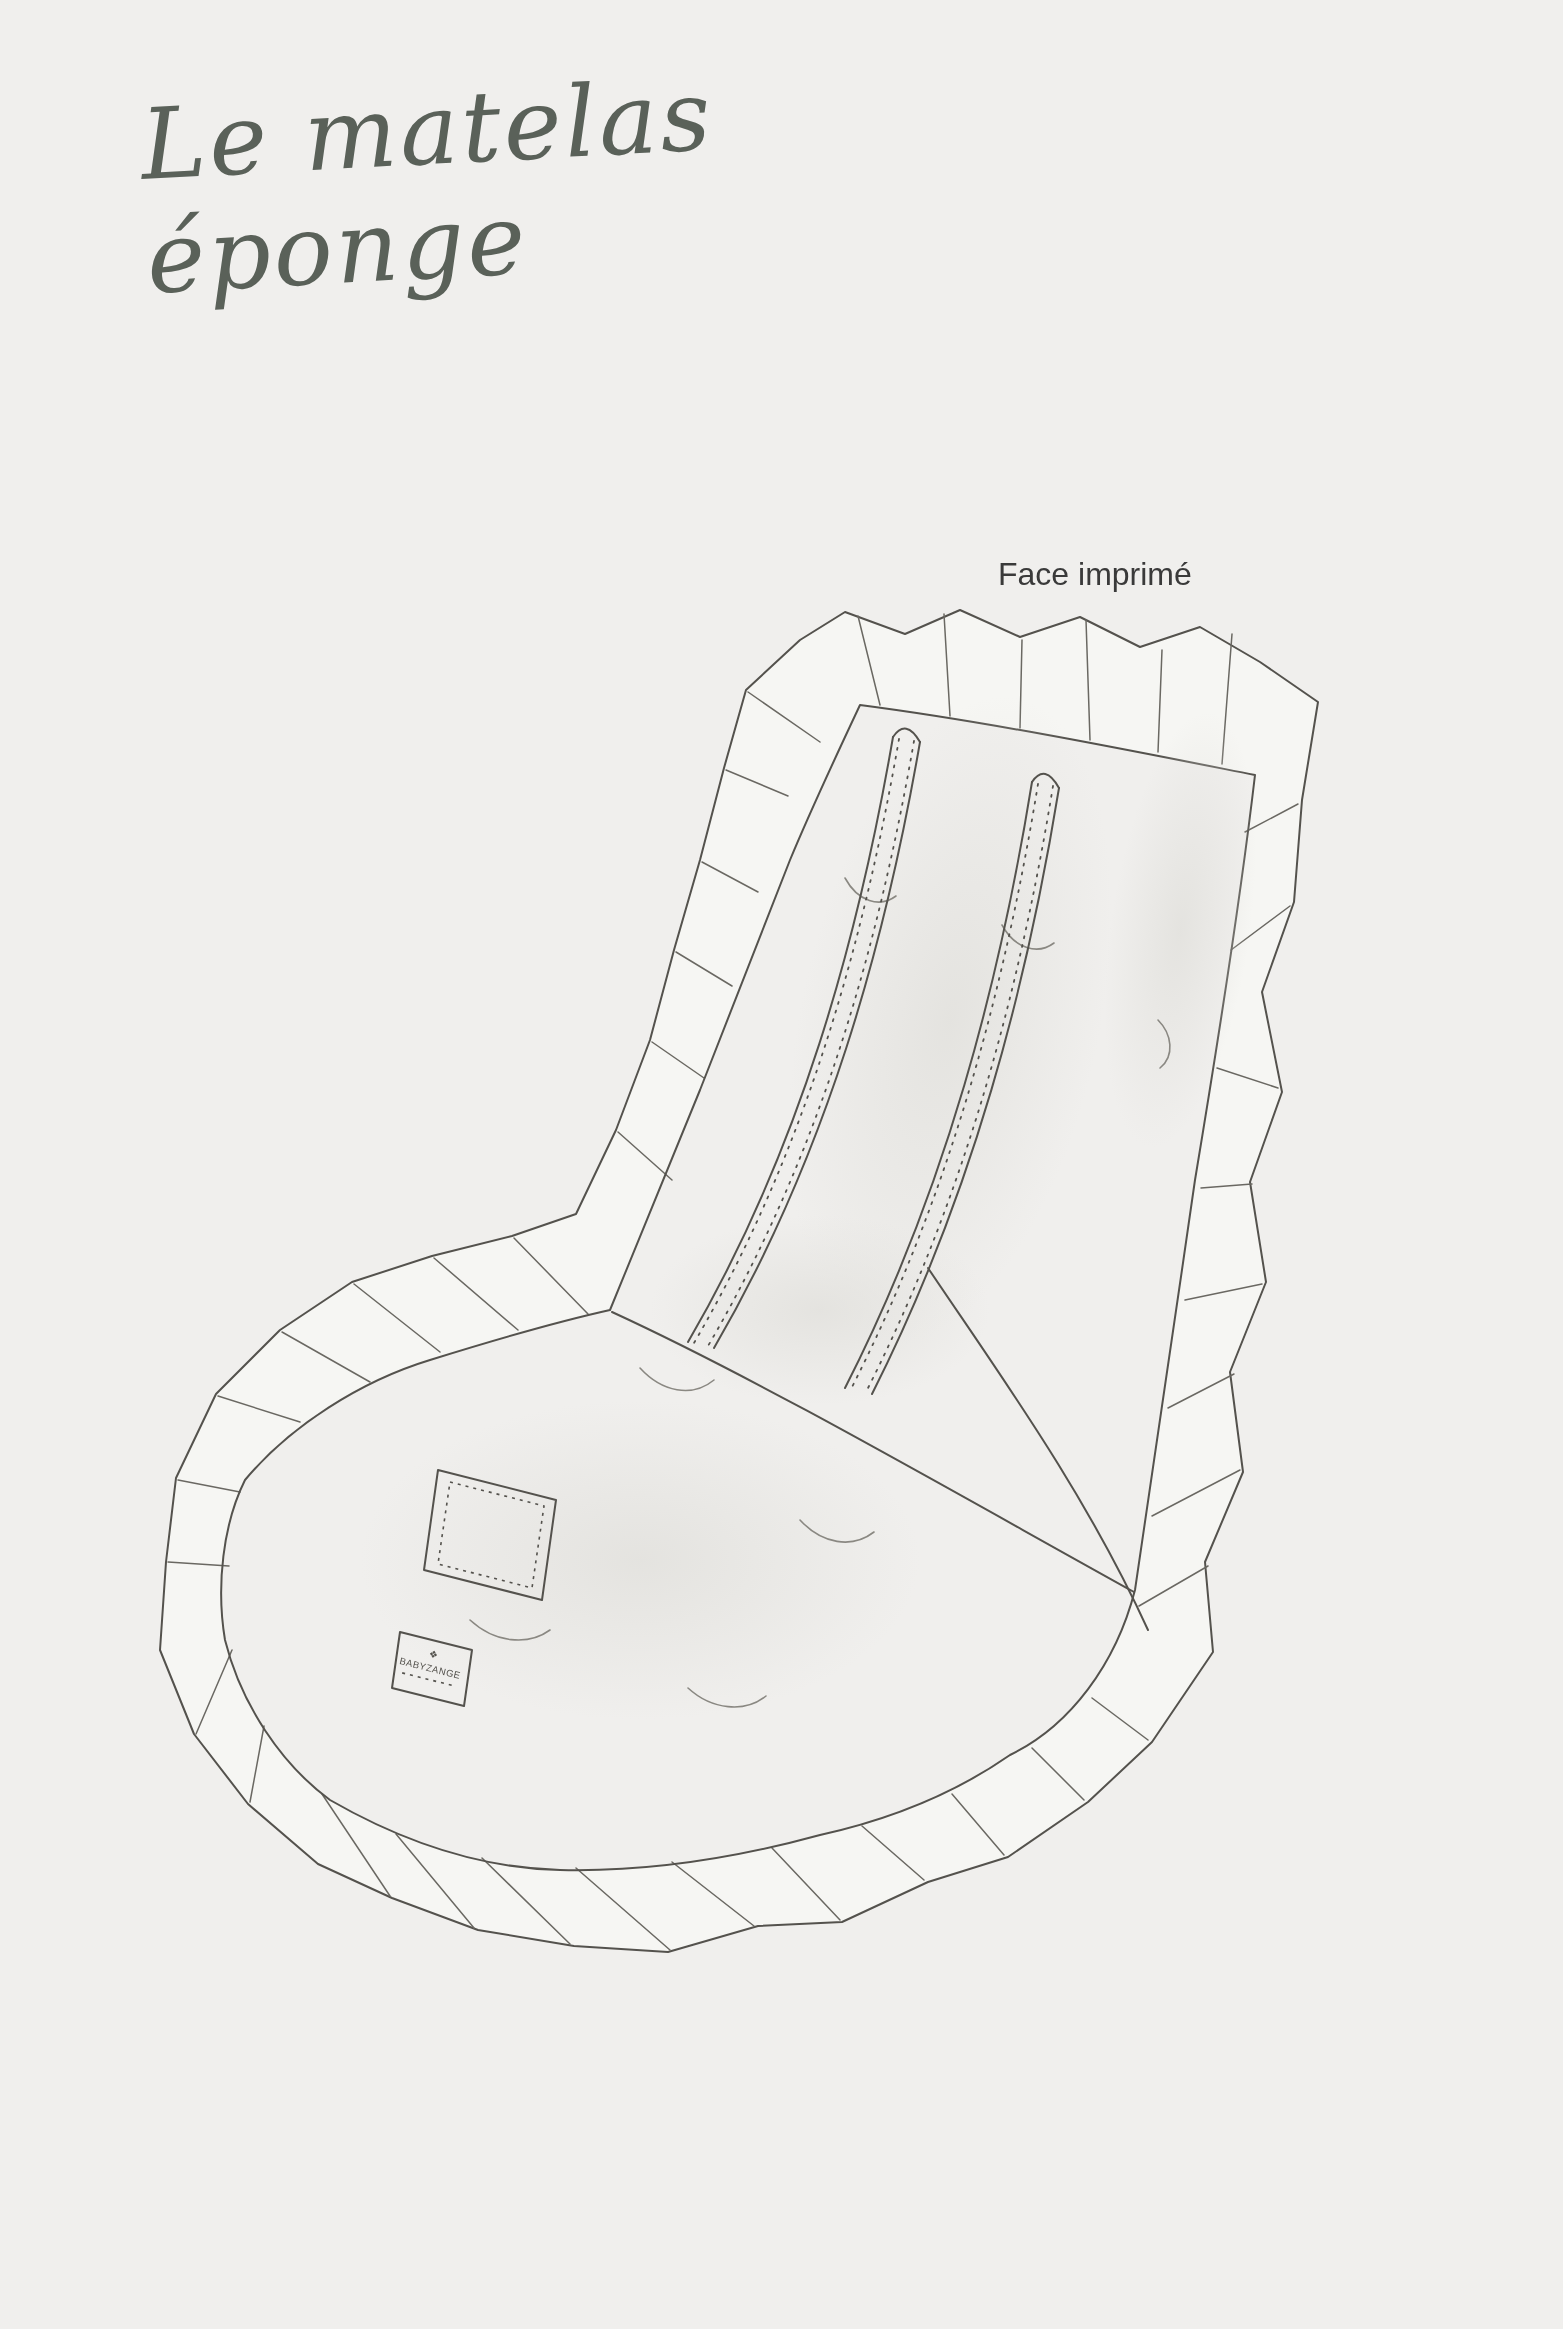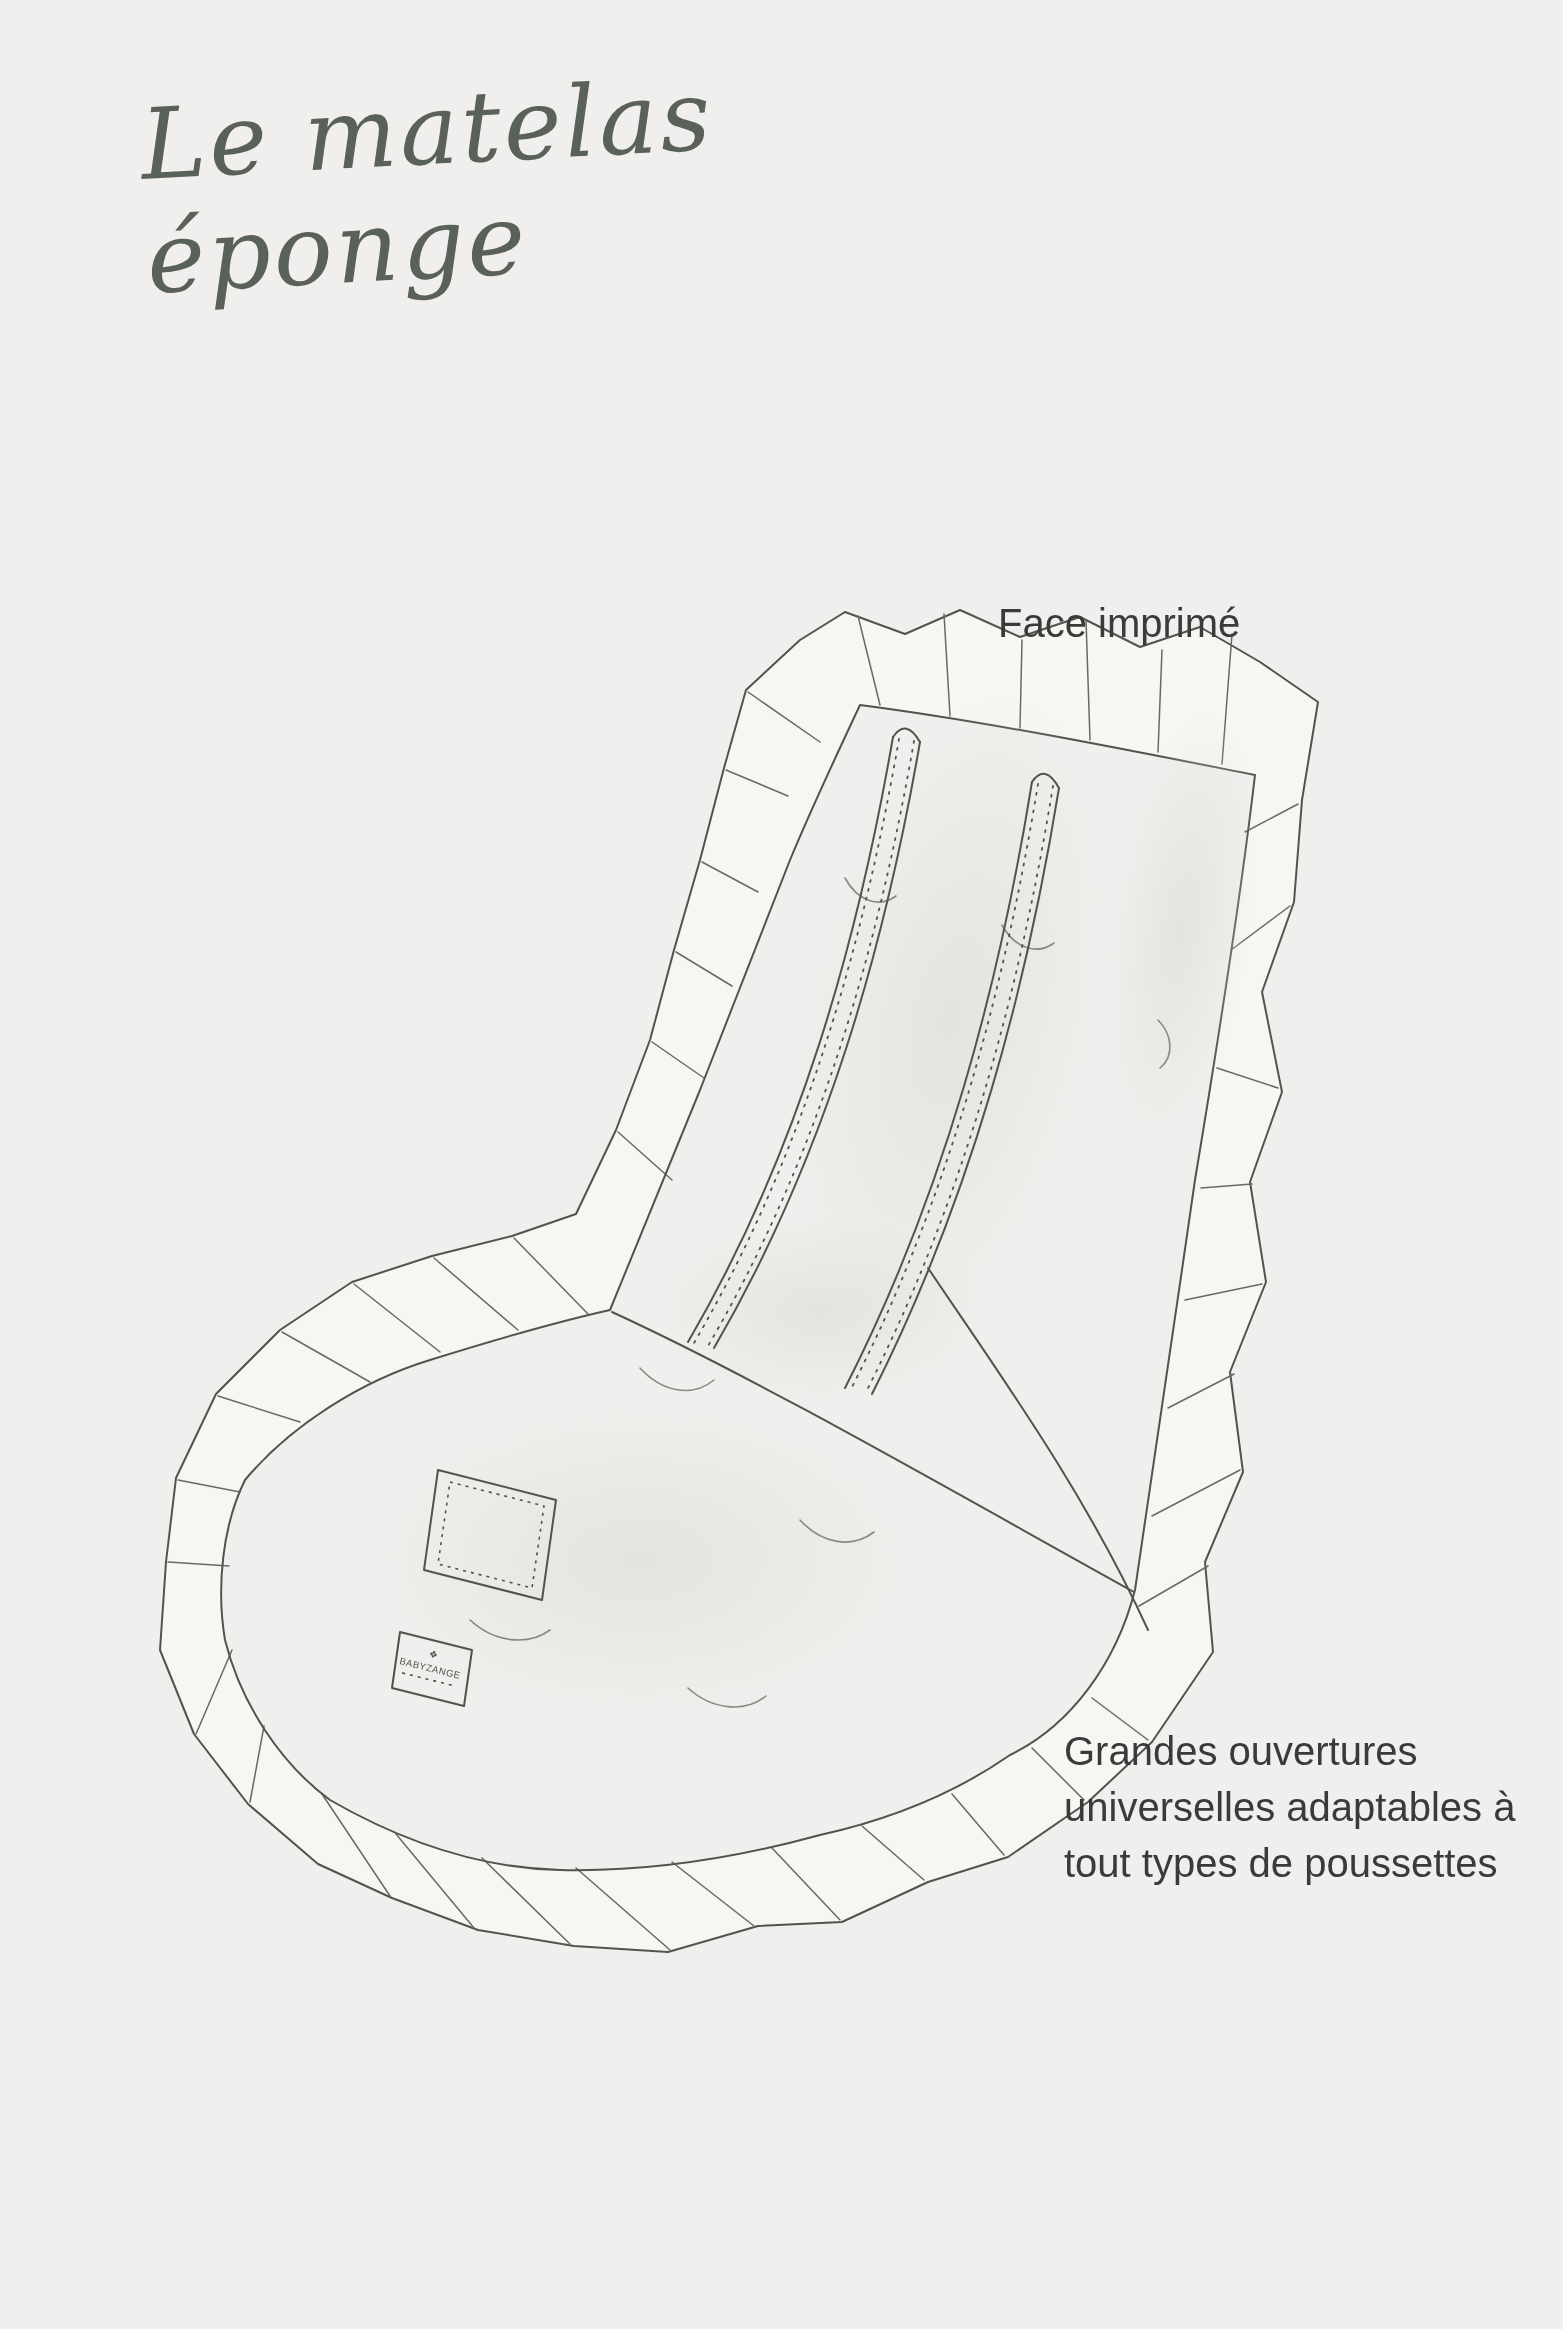--- a/index.html
+++ b/index.html
@@ -19,24 +19,23 @@
     font-weight:400;
     font-size:98px;
     letter-spacing:3px;
     color:#5a6159;
     transform:rotate(-3deg);
     transform-origin:left top;
   }
   .annotation{
     position:absolute;
     color:#3a3a3a;
-    font-size:40px;
+    font-size:32px;
     line-height:1.4;
     white-space:pre-line;
-    margin-top:43px;
   }
   .ann-face{left:998px;top:552px;}
   .ann-left{left:243px;top:1040px;width:390px;}
   .ann-br{left:1064px;top:1680px;width:500px;}
   .sketch{
     position:absolute;left:0;top:0;width:1563px;height:2329px;
   }
   .ink{stroke:#54524d;fill:none;stroke-width:2;stroke-linecap:round;stroke-linejoin:round;}
   .ink-thin{stroke:#6a6862;fill:none;stroke-width:1.5;stroke-linecap:round;}
   .faint{stroke:#8a8882;fill:none;stroke-width:1.6;stroke-linecap:round;}
@@ -119,17 +118,14 @@
         <text x="430" y="1658" text-anchor="middle" font-size="10" fill="#54524d" font-family="Liberation Sans, sans-serif">❖</text>
         <text x="430" y="1672" text-anchor="middle" font-size="9.5" letter-spacing="0.5" fill="#54524d" font-family="Liberation Sans, sans-serif">BABYZANGE</text>
         <path class="stitch2" d="M404,1680 L458,1680"></path>
       </g>
     </g>
 
     <path class="ink" d="M928,1268 C1000,1375 1085,1492 1148,1630"></path>
   </svg>
 
   <div class="annotation ann-face">Face imprimé</div>
-  <div class="annotation ann-br">Grandes ouvertures
-universelles adaptables à
-tout types de poussettes</div>
 
 </div>
 
 </body></html>

